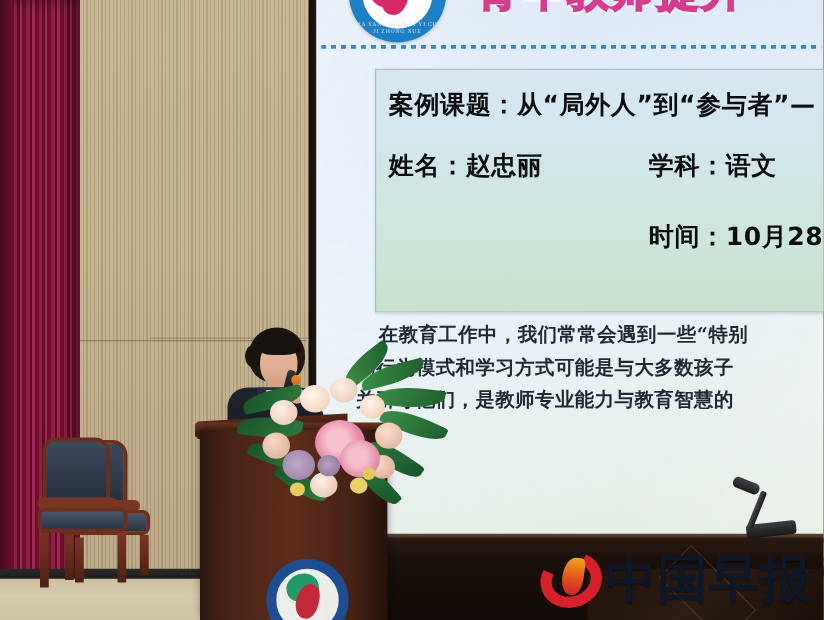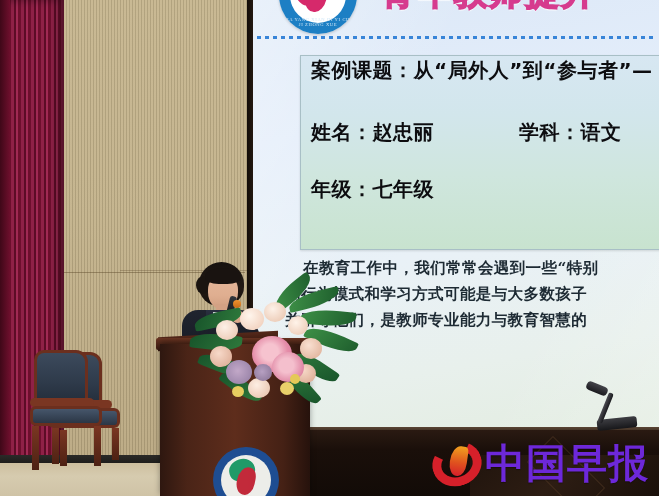--- a/index.html
+++ b/index.html
@@ -114,21 +114,21 @@
     background:linear-gradient(180deg,#d7e7f2 0%,#d2e6ec 30%,#cfe6de 62%,#c8e3cf 100%);
     border:1px solid #a8bfc6;
     box-shadow:0 1px 2px rgba(0,0,0,.12);
   }
   .card .line{
     position:absolute;left:10px;white-space:nowrap;
     font-family:"DejaVu Sans","Liberation Sans",sans-serif;
     font-weight:bold;font-size:20px;color:#0d0d10;
     letter-spacing:.5px;
   }
-  .card .l1{top:1px;}
+  .card .l1{top:14px;}
   .card .l2{top:37px;}
   .card .l3{top:63px;}
   .card .l3b{top:63px;left:218px;}
   .card .l4{top:120px;}
   .card .l4b{top:120px;left:218px;font-weight:bold;}
 
   
   .body-text{
     position:absolute;left:32px;top:255px;width:400px;
     font-family:"DejaVu Serif","Liberation Serif",serif;
@@ -268,21 +268,21 @@
     border-top-color:transparent;
   }
   .wm-flame{
     position:absolute;left:18px;top:10px;width:17px;height:30px;
     background:linear-gradient(180deg,#f2a21f 0%,#e0541e 55%,#d6202a 100%);
     border-radius:60% 20% 50% 50%;transform:rotate(8deg);
   }
   .wm-cn{
     position:absolute;left:53px;top:0px;
     font-family:"DejaVu Sans","Liberation Sans",sans-serif;
-    font-weight:bold;font-size:40px;color:#6d28d9;letter-spacing:1px;white-space:nowrap;
+    font-weight:bold;font-size:40px;color:#0f172a;letter-spacing:1px;white-space:nowrap;
     text-shadow:0 1px 1px rgba(0,0,0,.3);
   }
   .wm-en{
     position:absolute;left:56px;top:41px;
     font-family:"Liberation Sans",sans-serif;
     font-weight:bold;font-size:12.5px;color:#e8343b;letter-spacing:.6px;white-space:nowrap;
   }
 
   
   .frame-shadow{position:absolute;left:247px;top:0;width:8px;height:449px;background:linear-gradient(90deg,#120c08,#2a1d13);}
@@ -333,21 +333,21 @@
       </div>
       <div class="slide-title">青年教师提升</div>
     </div>
 
     <div class="dotline"></div>
 
     <div class="card">
       <div class="line l1">案例课题：从“局外人”到“参与者”—</div>
       <div class="line l3b">学科：语文</div>
       <div class="line l3">姓名：赵忠丽</div>
-      <div class="line l4">年级：七年级</div>
+      <div class="line l4b">时间：10月28</div>
     </div>
 
     <div class="body-text">
       <span class="bt-l bt-1">在教育工作中，我们常常会遇到一些“特别</span>
       <span class="bt-l">的行为模式和学习方式可能是与大多数孩子</span>
       <span class="bt-l">并引导他们，是教师专业能力与教育智慧的</span>
     </div>
   </div>
 
   <div class="screen-bottom-wood"></div>

